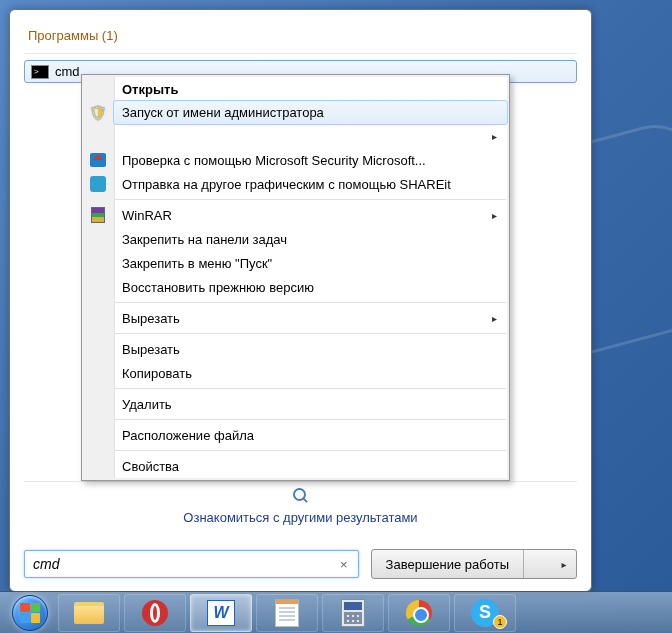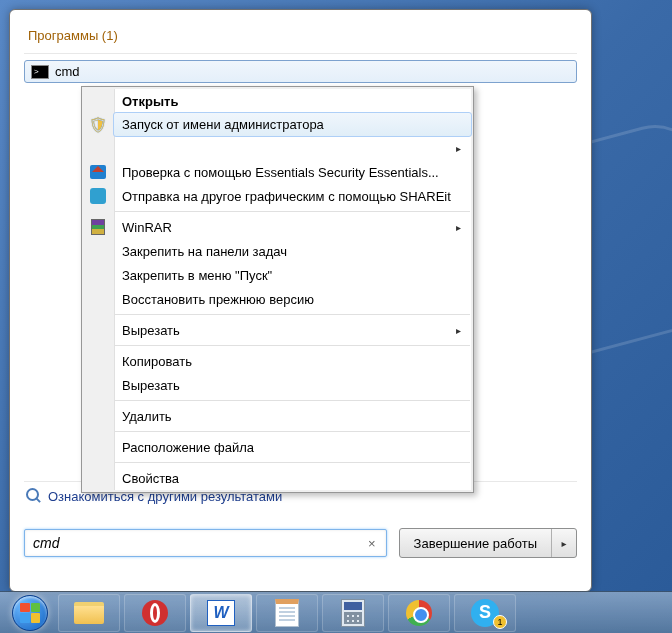--- a/index.html
+++ b/index.html
@@ -52,20 +52,21 @@
 }
 .cmd-icon::before { content: ">"; color: #fff; font-size: 8px; }
 .result-label { font-size: 13px; }
 
 .see-more {
   display: flex; align-items: center; gap: 6px;
   color: #1e3e8f; font-size: 13px;
   padding: 6px 2px;
   margin-top: 398px;
   border-top: 1px solid #e8e8e8;
+  flex-direction: column;
 }
 .magnifier {
   width: 16px; height: 16px; position: relative;
 }
 .magnifier::before {
   content: ""; position: absolute; width: 9px; height: 9px;
   border: 2px solid #4a7ab8; border-radius: 50%;
   left: 0; top: 0;
 }
 .magnifier::after {
@@ -95,36 +96,37 @@
 }
 .clear-x { color: #666; font-size: 13px; cursor: pointer; padding: 0 2px; }
 
 .shutdown-btn {
   display: flex; align-items: stretch;
   border: 1px solid #8e8f8f;
   border-radius: 3px;
   overflow: hidden;
   height: 30px;
   background: linear-gradient(#f7f7f7, #e0e0e0);
+  gap: 28px;
 }
 .shutdown-main {
   padding: 0 14px; font-size: 13px;
   display: flex; align-items: center;
   border-right: 1px solid #b0b0b0;
 }
 .shutdown-arrow {
   width: 24px; display: flex; align-items: center; justify-content: center;
 }
 .shutdown-arrow span { font-size: 10px; color: #333; }
 
 
 .context-menu {
   position: absolute;
-  left: 81px; top: 86px;
-  width: 393px;
+  left: 81px; top: 74px;
+  width: 429px;
   background: #f0f0f0;
   border: 1px solid #979797;
   box-shadow: 3px 3px 6px rgba(0,0,0,0.25);
   padding: 2px;
 }
 .context-menu-inner {
   border-left: 30px solid #f0f0f0;
   background: #fff;
   position: relative;
 }
@@ -273,21 +275,21 @@
         </span>
       <span>Запуск от имени администратора</span>
     </div>
     <div class="cm-item">
       <span class="cm-arrow">▸</span>
     </div>
     <div class="cm-item">
       <span class="cm-icon">
           <span class="house-ico"></span>
         </span>
-      <span>Проверка с помощью Essentials Security Essentials...</span>
+      <span>Проверка с помощью Microsoft Security Microsoft...</span>
     </div>
     <div class="cm-item">
       <span class="cm-icon">
           <span class="share-ico"></span>
         </span>
       <span>Отправка на другое графическим с помощью SHAREit</span>
     </div>
     <div class="cm-separator"></div>
     <div class="cm-item">
       <span class="cm-icon">
@@ -305,24 +307,24 @@
     <div class="cm-item">
         <span>Восстановить прежнюю версию</span>
       </div>
     <div class="cm-separator"></div>
     <div class="cm-item">
       <span>Вырезать</span>
       <span class="cm-arrow">▸</span>
     </div>
     <div class="cm-separator"></div>
     <div class="cm-item">
+        <span>Вырезать</span>
+      </div>
+    <div class="cm-item">
         <span>Копировать</span>
-      </div>
-    <div class="cm-item">
-        <span>Вырезать</span>
       </div>
     <div class="cm-separator"></div>
     <div class="cm-item">
         <span>Удалить</span>
       </div>
     <div class="cm-separator"></div>
     <div class="cm-item">
         <span>Расположение файла</span>
       </div>
     <div class="cm-separator"></div>

